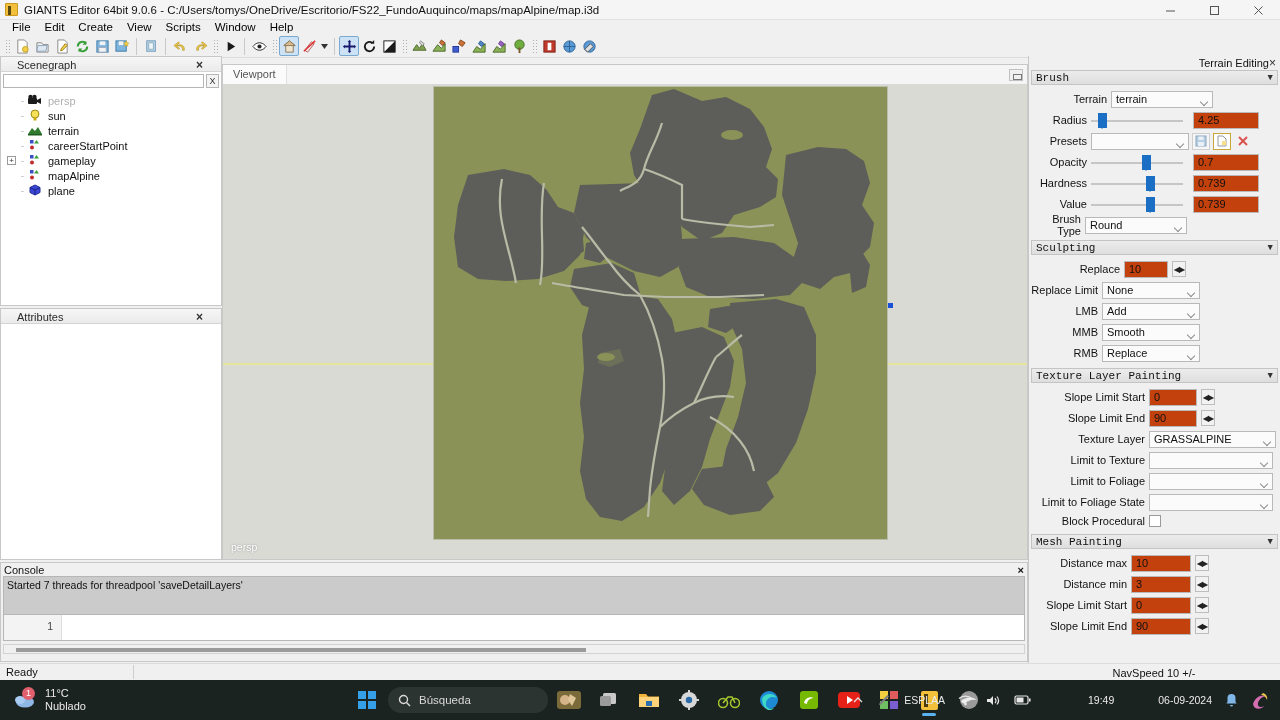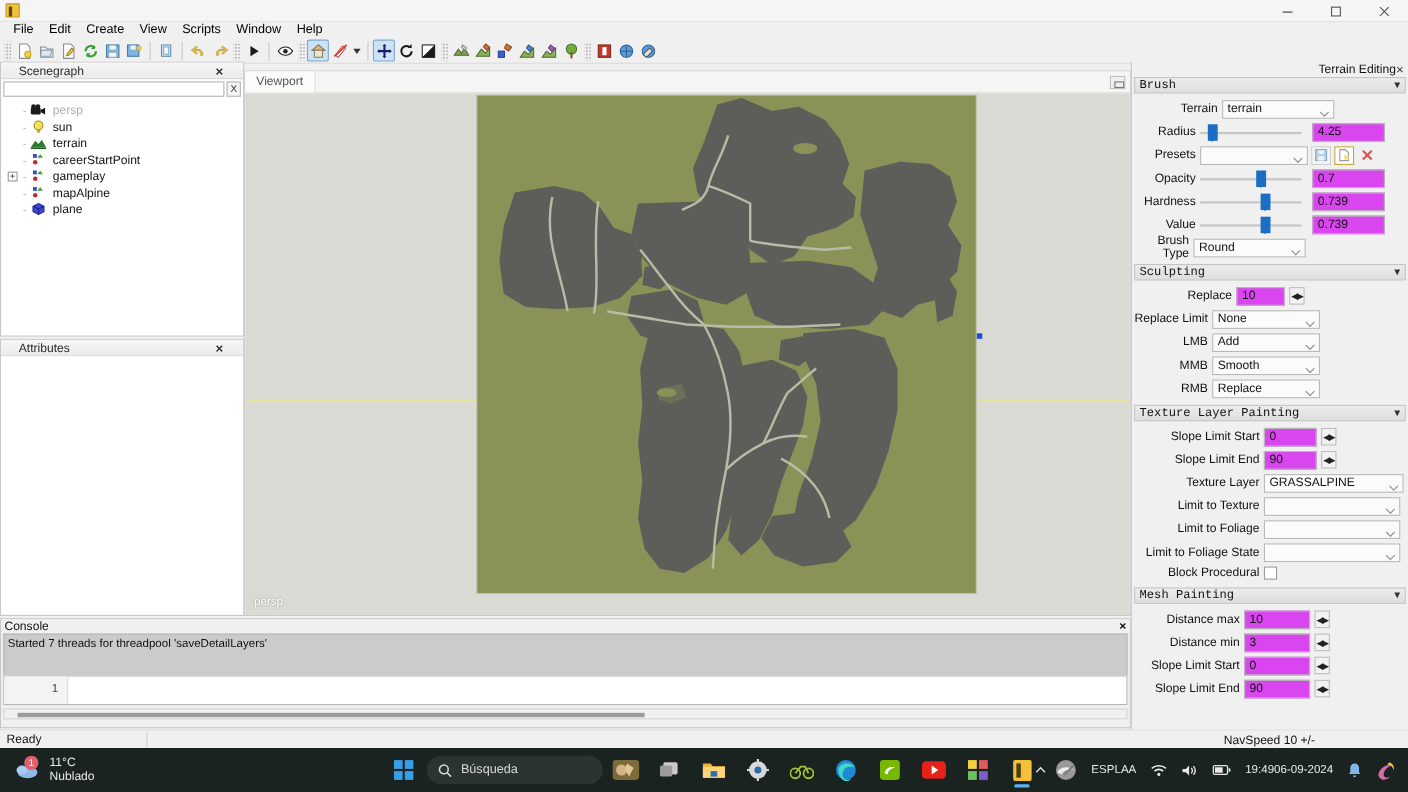--- a/index.html
+++ b/index.html
@@ -172,21 +172,21 @@
     height: 17px; border: 1px solid #b9b9b9; background: #fbfbfb; position: relative;
     font-size: 11px; line-height: 15px; padding: 0 16px 0 4px; color: #111; overflow: hidden;
     white-space: nowrap;
   }
   .ctrl-select:after {
     content: ""; position: absolute; right: 5px; top: 7px;
     width: 5px; height: 5px; border-left: 1px solid #8d8d8d; border-bottom: 1px solid #8d8d8d;
     transform: rotate(-45deg);
   }
   .ctrl-input {
-    height: 17px; border: 1px solid #b9b9b9; background: #d946ef; font-size: 11px;
+    height: 17px; border: 1px solid #b9b9b9; background: #c2410c; font-size: 11px;
     line-height: 15px; padding: 0 4px; color: #111; overflow: hidden; white-space: nowrap;
   }
   .slider { position: relative; height: 17px; flex: none; }
   .slider .track { position: absolute; left: 0; top: 8px; width: 100%; height: 2px; background: #c6c6c6; }
   .slider .knob { position: absolute; top: 1px; width: 9px; height: 15px; background: #1a6fc4; }
   .slider .knob:after { content:""; position:absolute; left:0; top:11px; border-left:4.5px solid transparent;
     border-right:4.5px solid transparent; border-top:5px solid #1a6fc4; }
   .spin { width: 14px; height: 16px; border: 1px solid #bdbdbd; background: #f2f2f2;
     margin-left: 4px; display: flex; align-items: center; justify-content: center;
     font-size: 8px; color: #222; letter-spacing: -1px; flex: none; }
@@ -207,29 +207,30 @@
     position: relative; border-radius: 4px; }
   .tb-icon.running:after { content:""; position:absolute; bottom:3px; left:50%; margin-left:-7px;
     width:14px; height:3px; border-radius:2px; background:#5ab2f0; }
   .tb-search { width: 160px; height: 26px; border-radius: 13px; background: #2c3431;
     display: flex; align-items: center; padding: 0 10px; gap: 8px; color: #d9d9d9; font-size: 11.5px; }
   .tb-tray { position: absolute; right: 0; top: 0; height: 40px; display: flex; align-items: center;
     gap: 3px; padding-right: 6px; color: #e8e8e8; }
   .tray-item { height: 34px; display: flex; align-items: center; justify-content: center;
     padding: 0 5px; border-radius: 4px; }
   .tray-lang { font-size: 10.5px; line-height: 12px; text-align: center; color: #eaeaea; }
-  .tray-clock { font-size: 10.5px; line-height: 13px; text-align: center; color: #eaeaea; }
+  .tray-clock { font-size: 10.5px; line-height: 13px; text-align: center; color: #eaeaea; margin-left: 44px; }
 </style>
 </head>
 <body>
 
 <div id="app">
 
   <div class="titlebar">
     <div class="title-icon"></div>
+    <div class="title-text">GIANTS Editor 64bit 9.0.6 - C:/Users/tomys/OneDrive/Escritorio/FS22_FundoAuquinco/maps/mapAlpine/map.i3d</div>
     <div class="winbtns">
       <div class="winbtn">
         <svg width="11" height="11" viewBox="0 0 11 11">
             <line x1="1" y1="6" x2="10" y2="6" stroke="#555" stroke-width="1"></line>
           </svg>
       </div>
       <div class="winbtn">
         <svg width="11" height="11" viewBox="0 0 11 11">
             <rect x="1.5" y="1.5" width="8" height="8" fill="none" stroke="#555" stroke-width="1"></rect>
           </svg>

